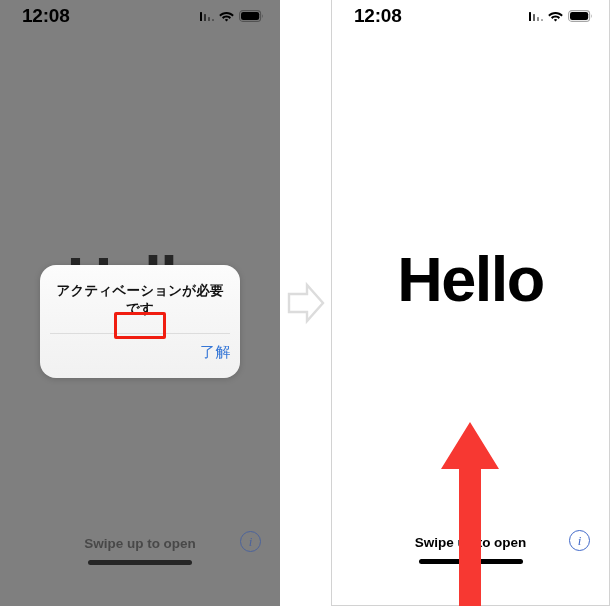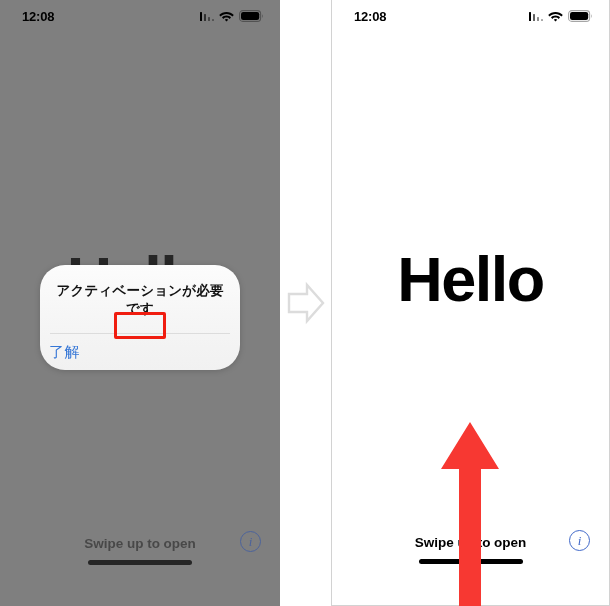--- a/index.html
+++ b/index.html
@@ -50,21 +50,21 @@
     left: 0;
     right: 0;
     height: 32px;
     display: flex;
     align-items: center;
     justify-content: space-between;
     padding: 0 16px 0 22px;
     box-sizing: border-box;
   }
   .status-time {
-    font-size: 13px;
+    font-size: 19px;
     font-weight: bold;
     letter-spacing: -0.2px;
     color: #000000;
   }
   .status-icons {
     display: flex;
     align-items: center;
     gap: 5px;
   }
   .signal-bars {
@@ -153,42 +153,42 @@
   .dim-overlay {
     position: absolute;
     inset: 0;
     background: rgba(90, 90, 90, 0.42);
   }
   .alert {
     position: absolute;
     left: 40px;
     top: 265px;
     width: 200px;
-    border-radius: 25px;
+    border-radius: 16px;
     background: linear-gradient(to bottom, #fcfcfc 0%, #f6f6f6 48%, #f1f1f1 100%);
     box-shadow: 0 1px 6px rgba(0, 0, 0, 0.18);
     overflow: hidden;
   }
   .alert-message {
     padding: 17px 12px 15px;
     text-align: center;
     font-size: 13.5px;
     font-weight: bold;
     color: #121212;
     letter-spacing: 0.2px;
   }
   .alert-divider {
     height: 1px;
     background: #dcdcdc;
     margin: 0 10px;
   }
   .alert-actions {
-    padding: 7px 0 6px;
-    display: flex;
-    justify-content: flex-start;
+    padding: 7px 0 14px;
+    display: flex;
+    justify-content: flex-end;
   }
   .alert-button {
     font-size: 15px;
     color: #3576d6;
     padding: 2px 9px;
     letter-spacing: 0.5px;
   }
   .highlight-box {
     position: absolute;
     left: 114px;

